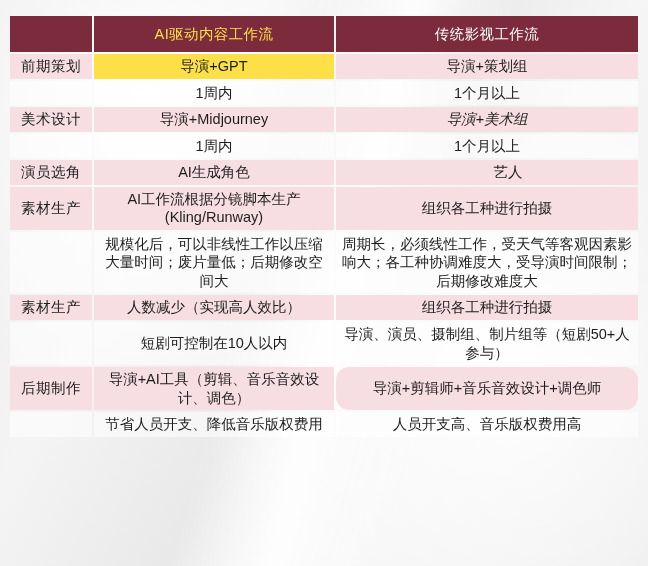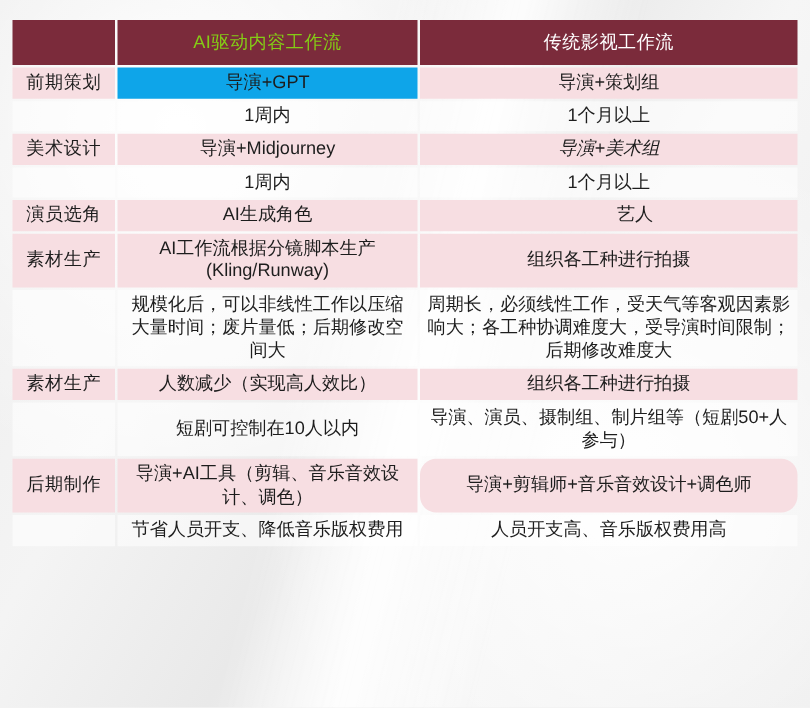--- a/index.html
+++ b/index.html
@@ -101,29 +101,29 @@
 <div id="table-wrap">
   <table id="comparison-table">
     <colgroup>
       <col class="col-label">
       <col class="col-ai">
       <col class="col-trad">
     </colgroup>
     <thead>
       <tr class="header-row">
         <th class="header-blank" style="background: rgb(123, 43, 59); color: rgb(255, 255, 255);"></th>
-        <th style="background: rgb(123, 43, 59); color: #84cc16;">AI驱动内容工作流</th>
+        <th style="background: rgb(123, 43, 59); color: #fde047;">AI驱动内容工作流</th>
         <th style="background: rgb(123, 43, 59); color: rgb(255, 255, 255);">传统影视工作流</th>
       </tr>
     </thead>
     <tbody>
 
       <tr>
         <td class="tone-pink stage-label" rowspan="1" style="background: rgb(247, 222, 226);">前期策划</td>
-        <td class="tone-pink" style="background: #0ea5e9;">导演+GPT</td>
+        <td class="tone-pink" style="background: #fde047;">导演+GPT</td>
         <td class="tone-pink" style="background: rgb(247, 222, 226);">导演+策划组</td>
       </tr>
       <tr>
         <td class="tone-light stage-blank"></td>
         <td class="tone-light">1周内</td>
         <td class="tone-light">1个月以上</td>
       </tr>
 
       <tr>
         <td class="tone-pink stage-label" style="background: rgb(247, 222, 226);">美术设计</td>

